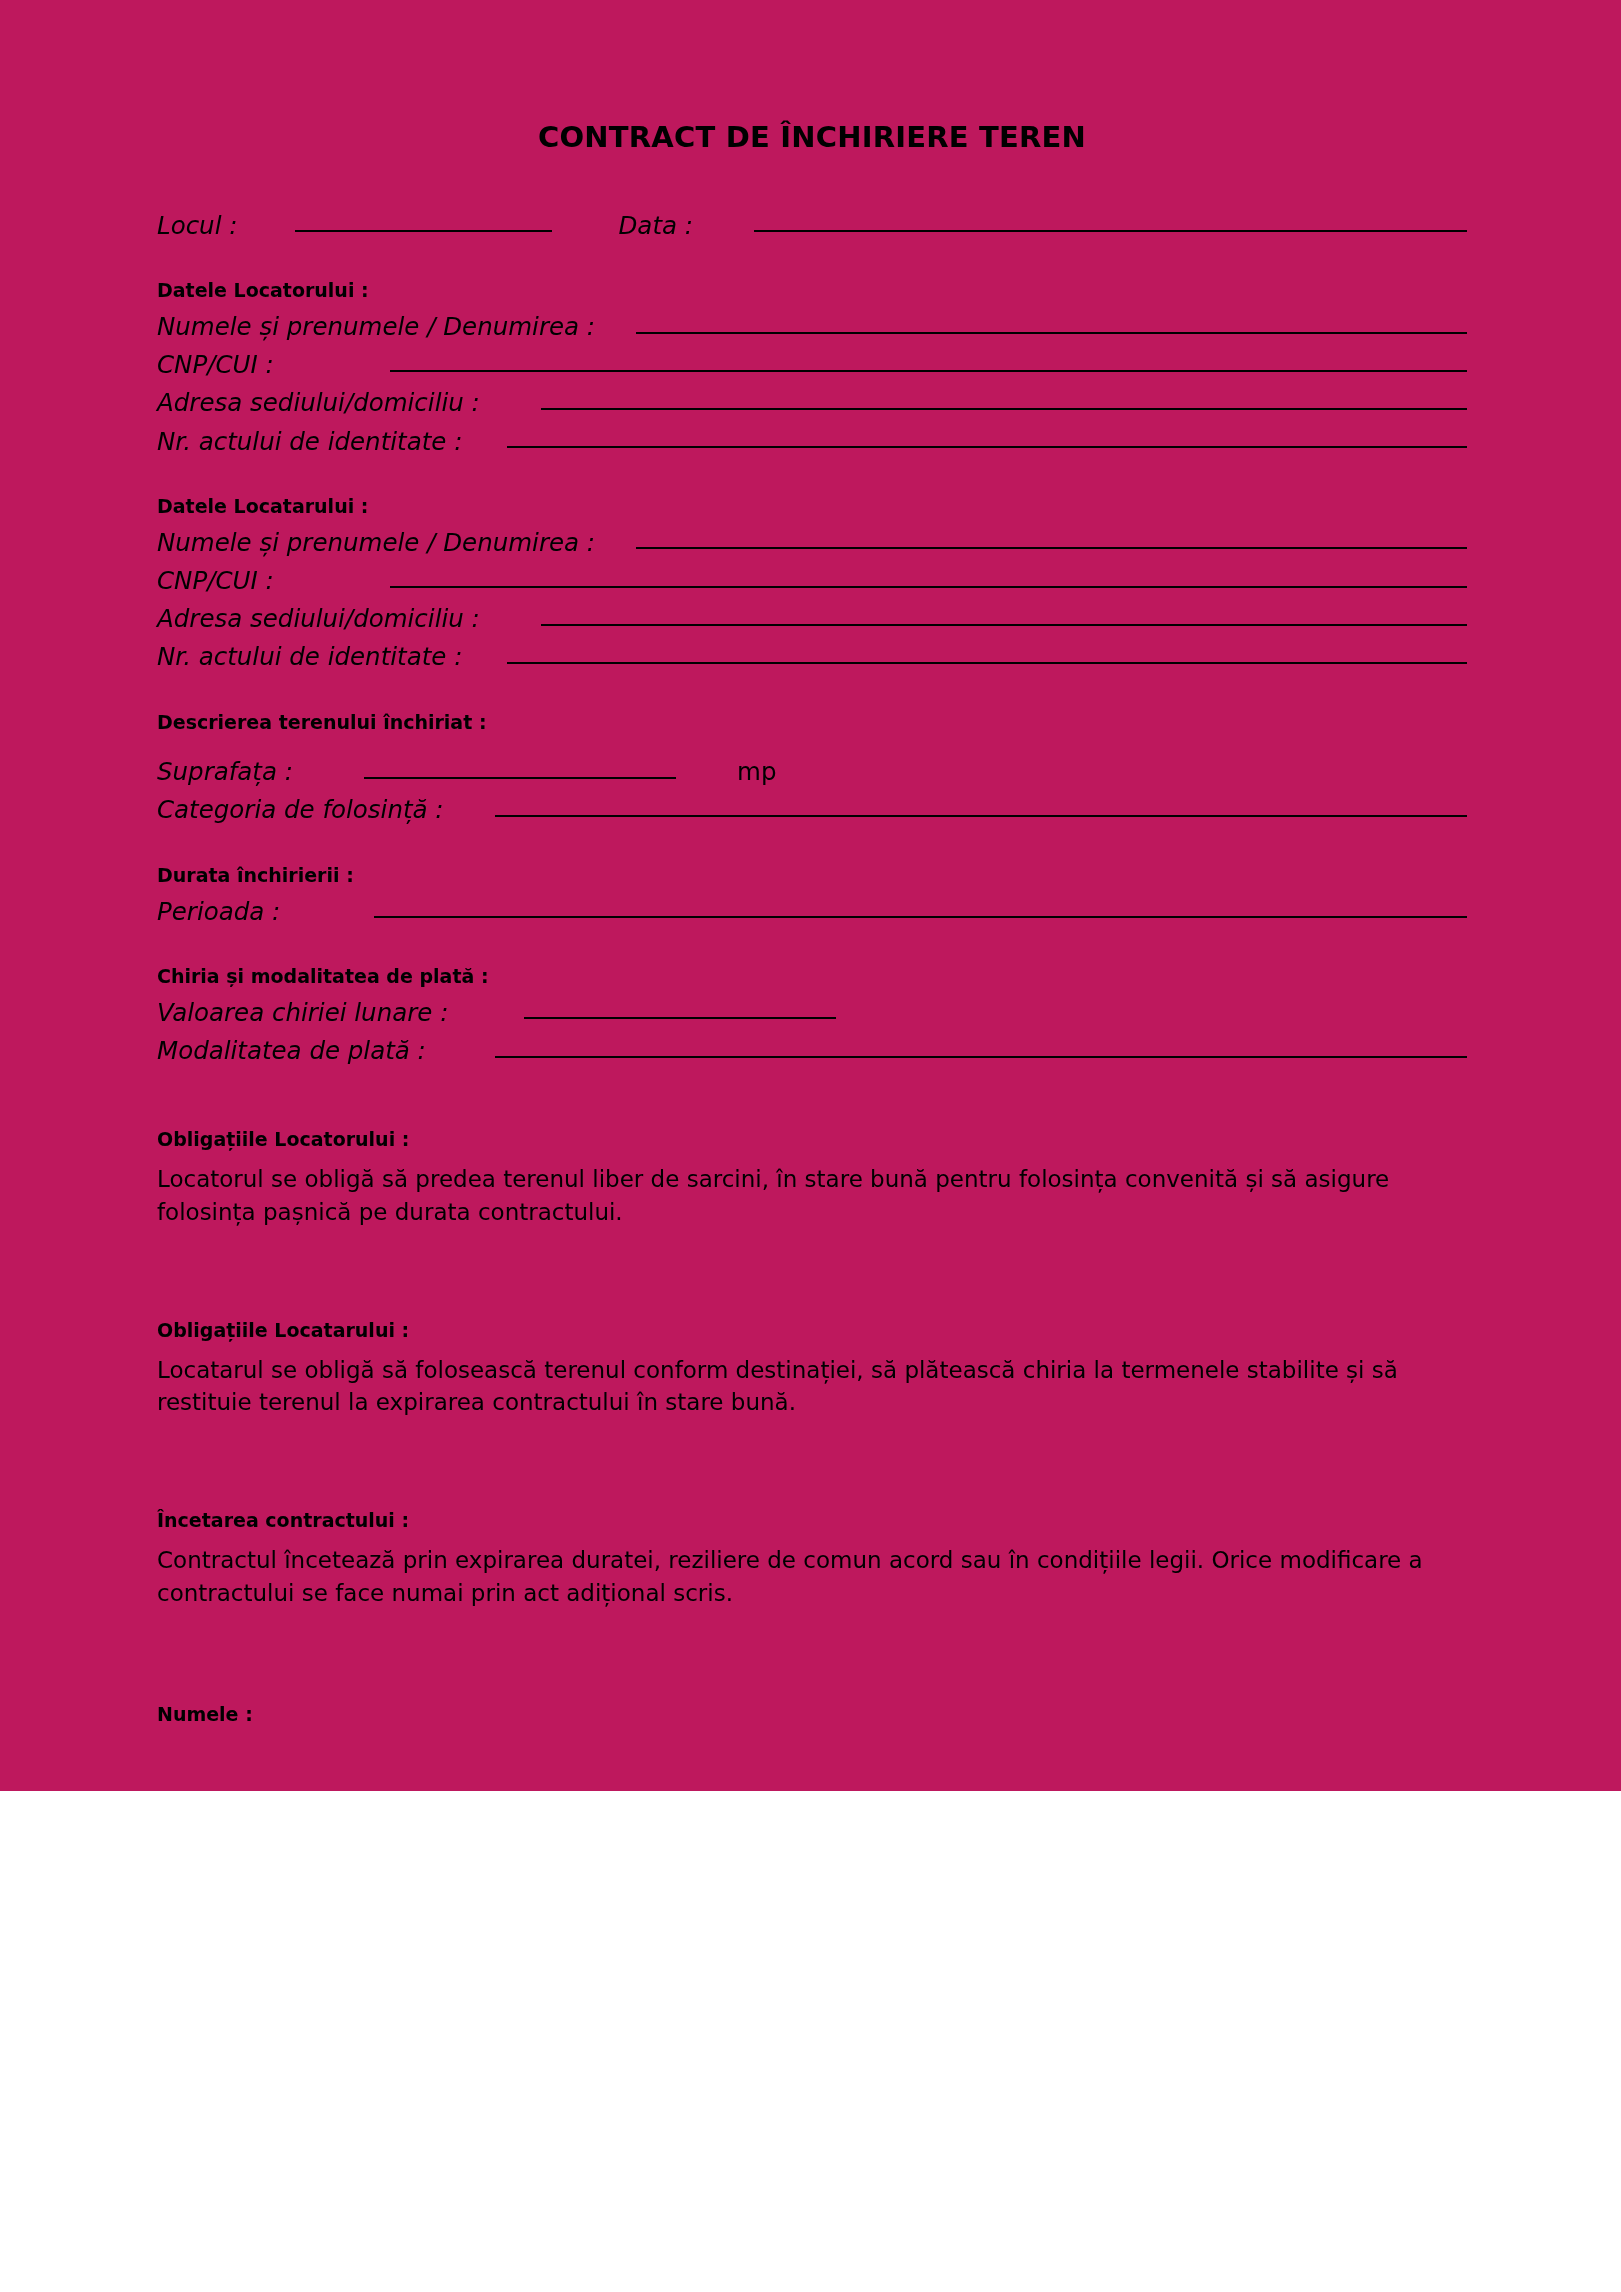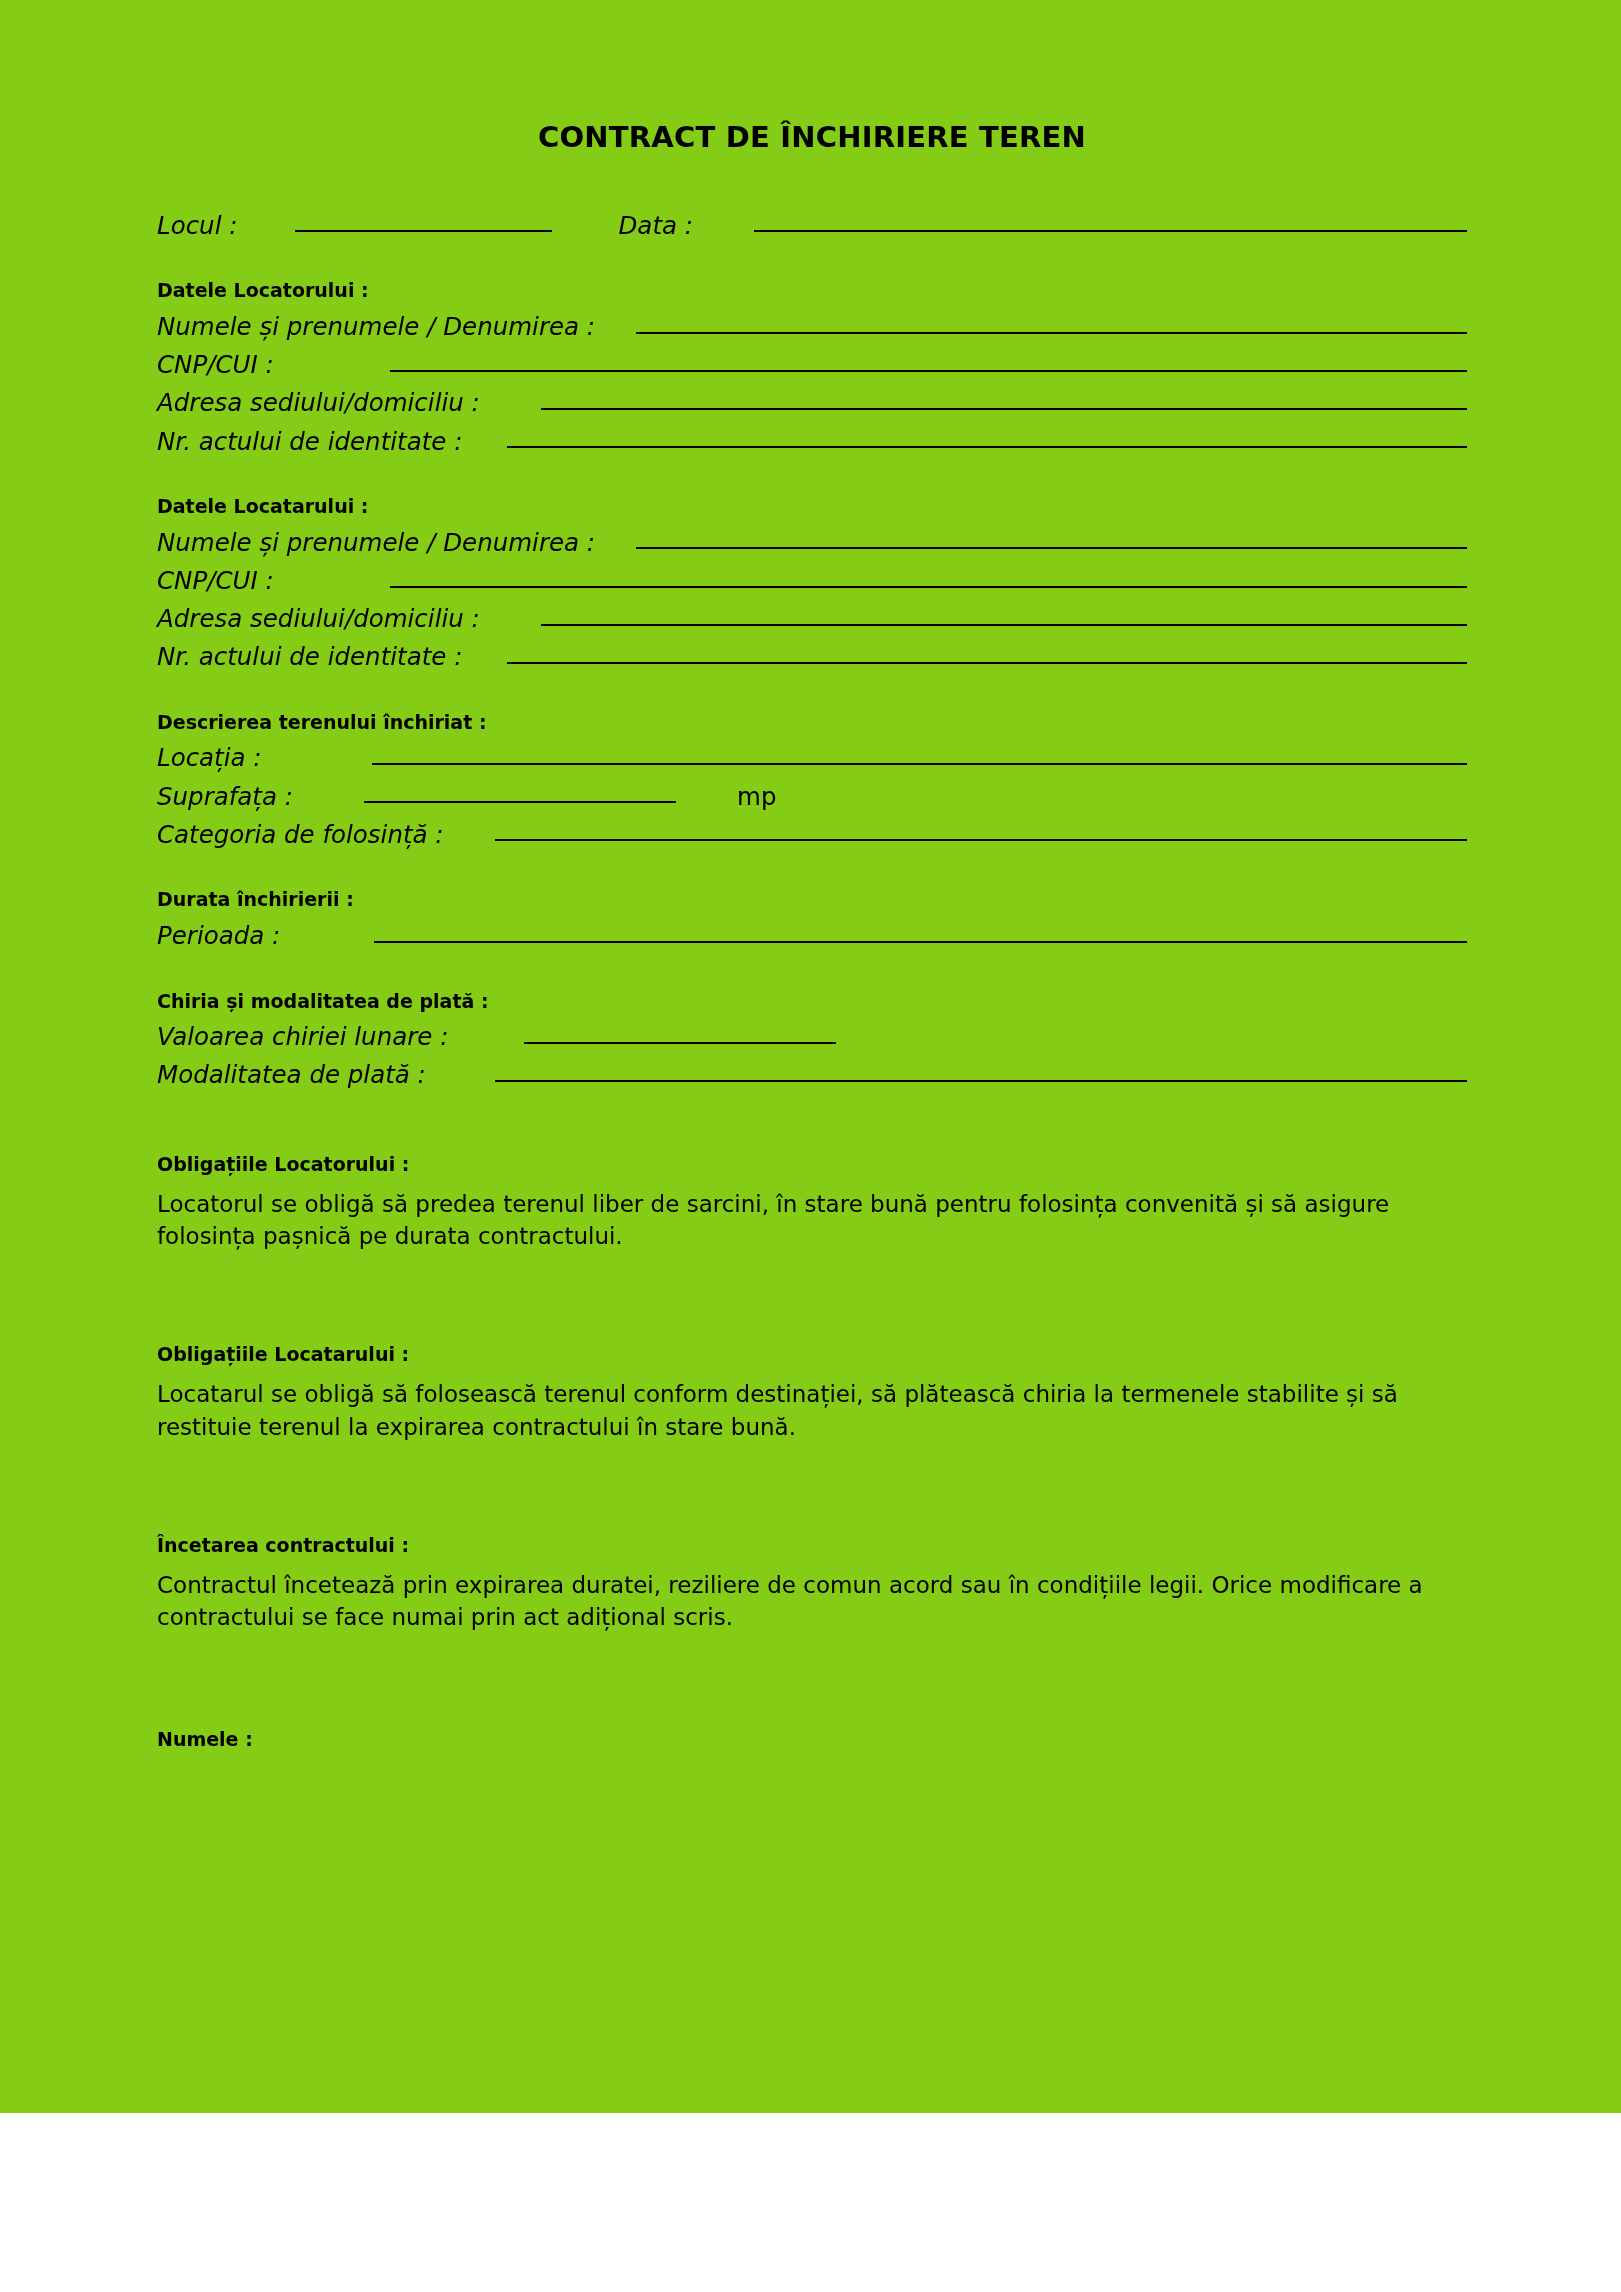--- a/index.html
+++ b/index.html
@@ -7,22 +7,22 @@
     padding: 0;
     background: #ffffff;
   }
   body {
     font-family: "DejaVu Sans", sans-serif;
     color: #000000;
   }
   .page {
     position: relative;
     width: 1621px;
-    height: 2113px;
-    background: #84cc16;
+    height: 1791px;
+    background: #be185d;
     overflow: hidden;
   }
   .doc {
     position: absolute;
     left: 157px;
     top: 0;
     width: 1310px;   
   }
 
   .doc-title {
@@ -170,25 +170,20 @@
       <span class="label">Nr. actului de identitate :</span>
       <span class="gap" style="width:45px"></span>
       <span class="rule"></span>
     </div>
 
     <div class="sp-block"></div>
 
     <div class="section-head">Descrierea terenului închiriat :</div>
     <div class="sp-head"></div>
 
-    <div class="row">
-      <span class="label">Locația :</span>
-      <span class="gap" style="width:110px"></span>
-      <span class="rule"></span>
-    </div>
     <div class="sp-row"></div>
 
     <div class="row">
       <span class="label">Suprafața :</span>
       <span class="gap" style="width:71px"></span>
       <span class="rule fixed" style="width:312px"></span>
       <span class="gap" style="width:61px"></span>
       <span class="unit">mp</span>
     </div>
     <div class="sp-row"></div>

